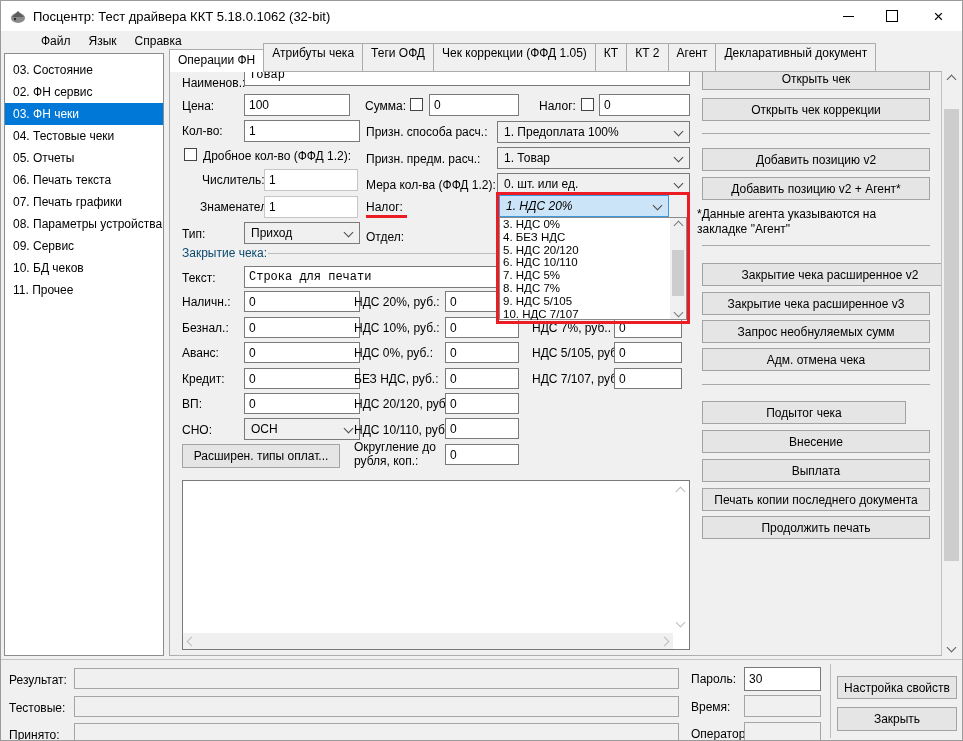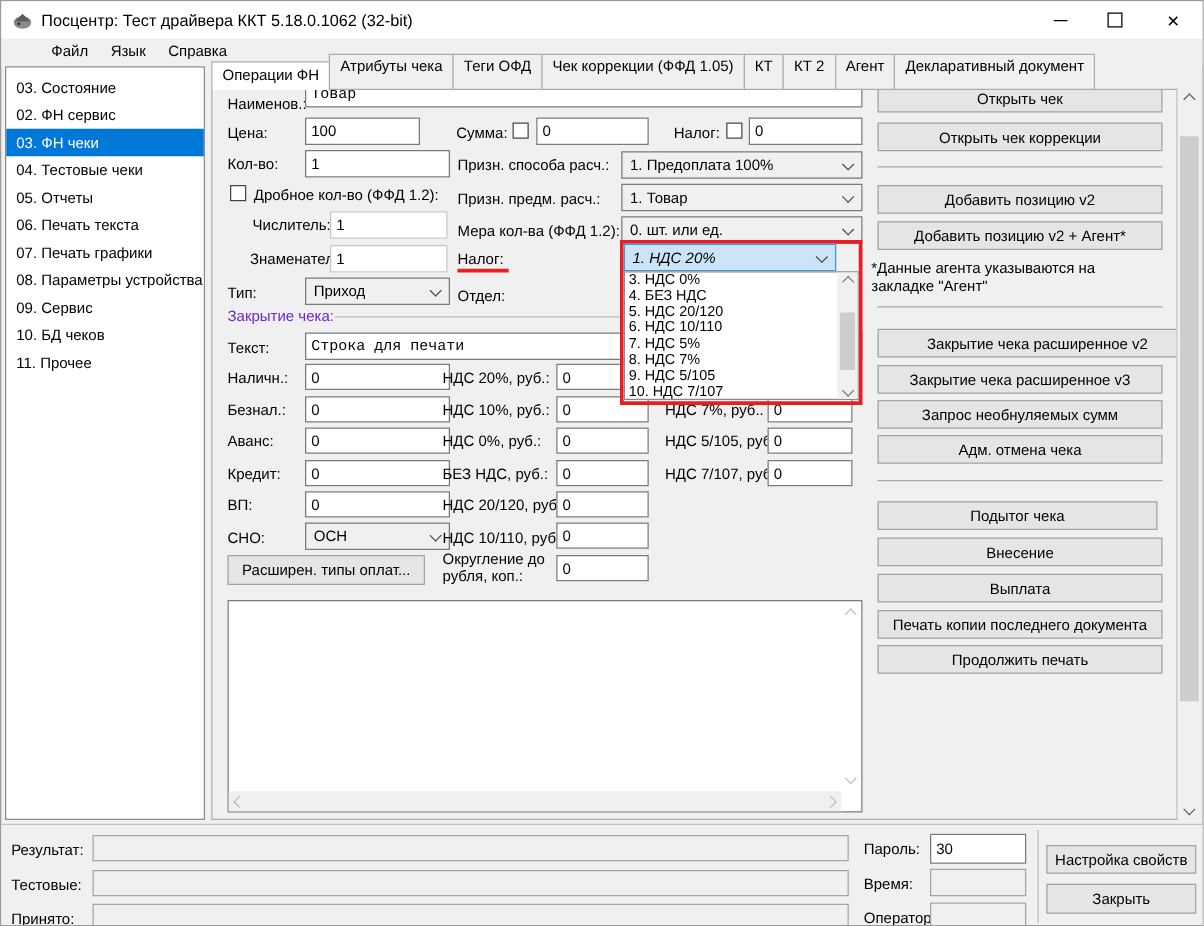--- a/index.html
+++ b/index.html
@@ -136,21 +136,21 @@
     <div class="tab">Агент</div>
     <div class="tab">Декларативный документ</div>
   </div>
 
   <div id="panel">
 
     <span class="lbl" style="left:12px;top:4px">Наименов.:</span>
     <input class="inp mono" style="left: 74px; top: -8px; width: 446px; height: 22px;" readonly="" value="Товар">
 
     <span class="lbl" style="left:12px;top:27px">Цена:</span>
-    <input class="inp" style="left: 74px; top: 22px; width: 92px; height: 22px;" readonly="" value="100">
+    <input class="inp" style="left: 74px; top: 22px; width: 106px; height: 22px;" readonly="" value="100">
     <span class="lbl" style="left:195px;top:27px">Сумма:</span>
     <span class="cb" style="left:240px;top:26px"></span>
     <input class="inp" style="left: 259px; top: 22px; width: 90px; height: 22px;" readonly="" value="0">
     <span class="lbl" style="left:369px;top:27px">Налог:</span>
     <span class="cb" style="left:411px;top:26px"></span>
     <input class="inp" style="left: 429px; top: 22px; width: 91px; height: 22px;" readonly="" value="0">
 
     <span class="lbl" style="left:12px;top:52px">Кол-во:</span>
     <input class="inp" style="left: 74px; top: 48px; width: 116px; height: 22px;" readonly="" value="1">
     <span class="lbl" style="left:196px;top:53px">Призн. способа расч.:</span>
@@ -168,21 +168,21 @@
 
     <span class="lbl" style="left:30px;top:128px">Знаменатель:</span>
     <input class="inp dis" style="left: 94px; top: 124px; width: 94px; height: 22px;" readonly="" value="1">
     <span class="lbl" style="left:196px;top:128px">Налог:</span>
     <span class="underline-red" style="left:196px;top:143px;width:41px"></span>
 
     <span class="lbl" style="left:12px;top:155px">Тип:</span>
     <div class="cmb" style="left:74px;top:150px;width:116px"><span>Приход</span><span class="chev down"></span></div>
     <span class="lbl" style="left:196px;top:158px">Отдел:</span>
 
-    <span class="lbl" style="left:12px;top:174px;color:#6d28d9">Закрытие чека:</span>
+    <span class="lbl" style="left:12px;top:174px;color:#0c4a6e">Закрытие чека:</span>
     <div class="grpline" style="left:98px;top:181px;width:422px"></div>
 
     <span class="lbl" style="left:12px;top:199px">Текст:</span>
     <input class="inp mono" style="left: 74px; top: 194px; width: 446px; height: 22px;" readonly="" value="Строка для печати">
 
     <span class="lbl" style="left:12px;top:223px">Наличн.:</span>
     <input class="inp" style="left: 74px; top: 219px; width: 116px; height: 21px;" readonly="" value="0">
     <span class="lbl" style="left:12px;top:249px">Безнал.:</span>
     <input class="inp" style="left: 74px; top: 245px; width: 116px; height: 21px;" readonly="" value="0">
     <span class="lbl" style="left:12px;top:274px">Аванс:</span>
@@ -239,21 +239,21 @@
     <div class="sep" style="left:532px;top:61px;width:228px"></div>
     <div class="btn" style="left:532px;top:76px;width:228px;height:23px">Добавить позицию v2</div>
     <div class="btn" style="left:532px;top:105px;width:228px;height:23px">Добавить позицию v2 + Агент*</div>
     <div class="note" style="left:527px;top:135px;width:218px">*Данные агента указываются на закладке "Агент"</div>
     <div class="sep" style="left:532px;top:173px;width:228px"></div>
     <div class="btn" style="left:532px;top:191px;width:256px;height:23px">Закрытие чека расширенное v2</div>
     <div class="btn" style="left:532px;top:220px;width:228px;height:23px">Закрытие чека расширенное v3</div>
     <div class="btn" style="left:532px;top:248px;width:228px;height:23px">Запрос необнуляемых сумм</div>
     <div class="btn" style="left:532px;top:276px;width:228px;height:23px">Адм. отмена чека</div>
     <div class="sep" style="left:532px;top:312px;width:228px"></div>
-    <div class="btn" style="left:532px;top:329px;width:224px;height:23px">Подытог чека</div>
+    <div class="btn" style="left:532px;top:329px;width:204px;height:23px">Подытог чека</div>
     <div class="btn" style="left:532px;top:358px;width:228px;height:23px">Внесение</div>
     <div class="btn" style="left:532px;top:387px;width:228px;height:23px">Выплата</div>
     <div class="btn" style="left:532px;top:416px;width:228px;height:23px">Печать копии последнего документа</div>
     <div class="btn" style="left:532px;top:444px;width:228px;height:23px">Продолжить печать</div>
 
     <div id="tax-annotation">
       <div id="tax-combo" class="cmb hl">
         <span>1. НДС 20%</span><span class="chev down"></span>
       </div>
       <div id="tax-list">

